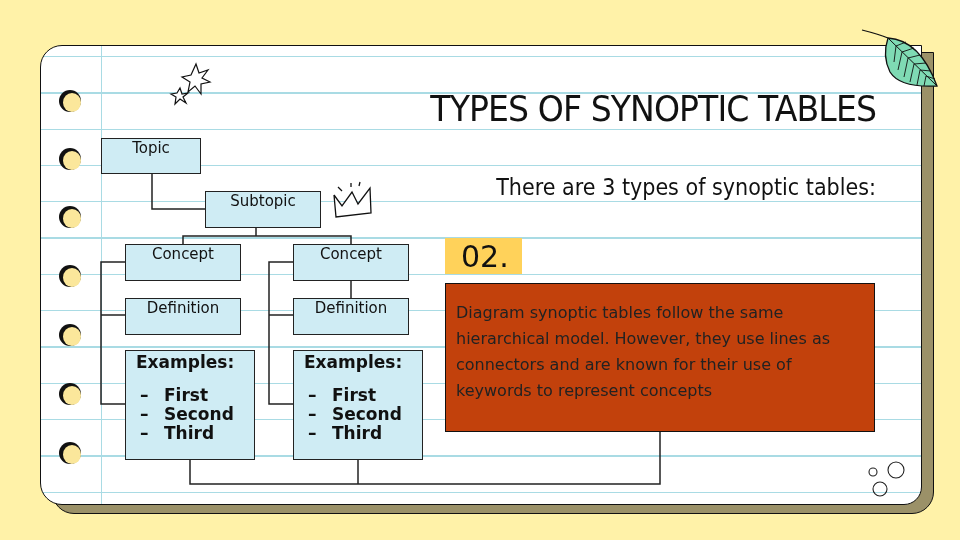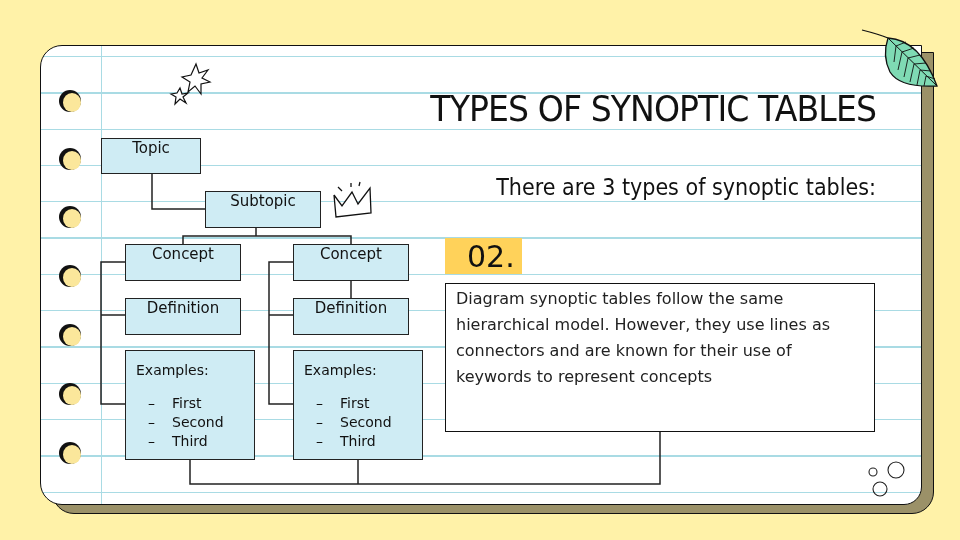--- a/index.html
+++ b/index.html
@@ -6,26 +6,26 @@
   body { width:960px; height:540px; background:#fff2a8; position:relative; overflow:hidden; font-family:"DejaVu Sans", sans-serif; }
   .shadow { position:absolute; left:52px; top:52px; width:880px; height:460px; background:#9b9168; border:1.5px solid #111; border-radius:0 0 22px 22px; }
   .paper { position:absolute; left:40px; top:45px; width:880px; height:458px; background:#fff; border:1.5px solid #111; border-radius:22px 0 18px 22px;
     background-image: repeating-linear-gradient(to bottom, transparent 0px, transparent 10px, #a9dbe4 10px, #a9dbe4 11.3px, transparent 11.3px, transparent 36.3px);
     overflow:hidden; }
   .margin { position:absolute; left:60px; top:0; width:1px; height:100%; background:#a9dbe4; }
   .hole { position:absolute; left:59px; width:22px; height:22px; border-radius:50%; background:#111; }
   .hole::after { content:""; position:absolute; left:4px; top:3px; width:18px; height:19px; border-radius:50%; background:#fbe79b; }
   .title { position:absolute; left:390px; top:88px; width:486px; text-align:right; font-family:"DejaVu Sans", sans-serif; font-size:36px; letter-spacing:-1px; color:#111; font-weight:normal; transform:scaleX(0.92); transform-origin:right; }
   .subtitle { position:absolute; left:440px; top:174px; width:436px; text-align:right; font-size:23px; color:#111; transform:scaleX(0.9); transform-origin:right; }
-  .num { position:absolute; left:445px; top:238px; width:77px; height:36px; background:#ffd25a; font-size:30px; color:#111; line-height:38px; padding-left:22px; box-sizing:border-box; }
-  .desc { position:absolute; left:445px; top:283px; width:430px; height:149px; background:#ffffff; border:1.5px solid #111; box-sizing:border-box; padding:2px 10px; font-size:16px; line-height:26px; color:#222; }
+  .num { position:absolute; left:445px; top:238px; width:77px; height:36px; background:#ffd25a; font-size:30px; color:#111; line-height:38px; padding-left:16px; box-sizing:border-box; }
+  .desc { position:absolute; left:445px; top:283px; width:430px; height:149px; background:#c2410c; border:1.5px solid #111; box-sizing:border-box; padding:16px 10px; font-size:16px; line-height:26px; color:#222; }
   .node { position:absolute; background:#cfecf4; border:1.5px solid #222; box-sizing:border-box; font-size:15px; color:#111; display:flex; justify-content:center; }
-  .ex { display:block; padding:10px 10px; font-size:14px; line-height:19px; }
+  .ex { display:block; padding:2px 10px; font-size:17px; line-height:19px;font-weight:bold; }
   .ex .lbl { display:block; margin-bottom:14px; }
-  .ex ul { list-style:none; margin:8px; padding:0; }
+  .ex ul { list-style:none; margin:0; padding:0; }
   .ex li::before { content:"–"; display:inline-block; width:24px; padding-left:4px; }
   svg.conn { position:absolute; left:0; top:0; }
 </style>
 </head>
 <body>
 
 <div class="shadow"></div>
 <div class="paper">
   <div class="margin"></div>
 </div>

